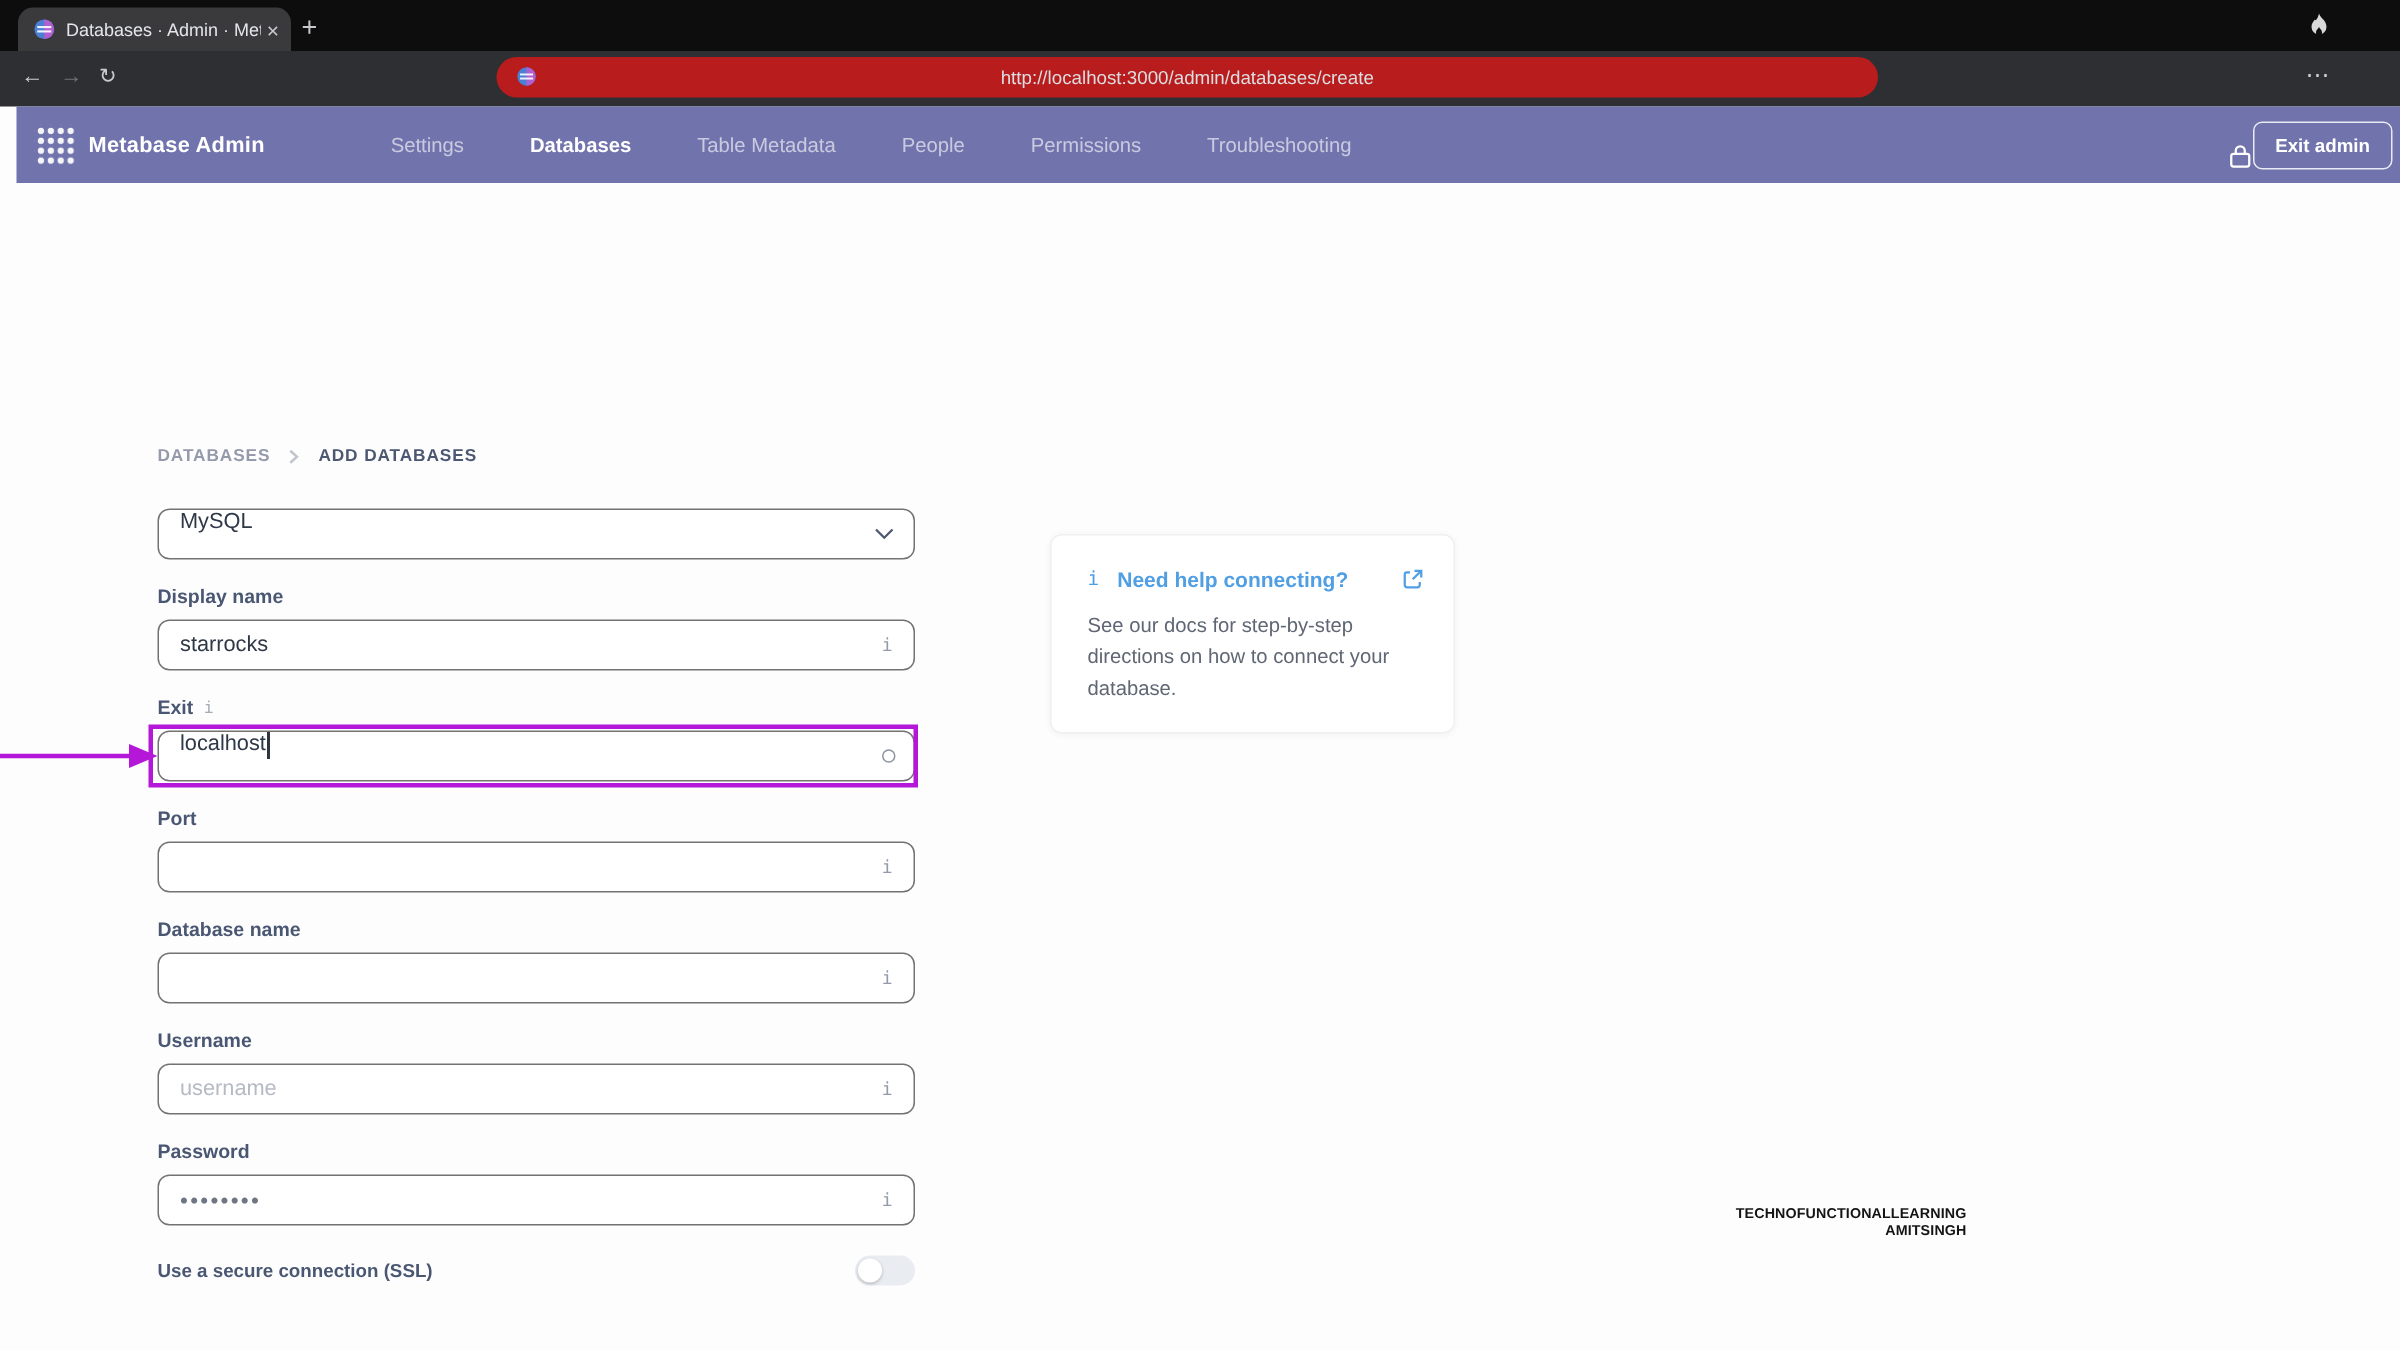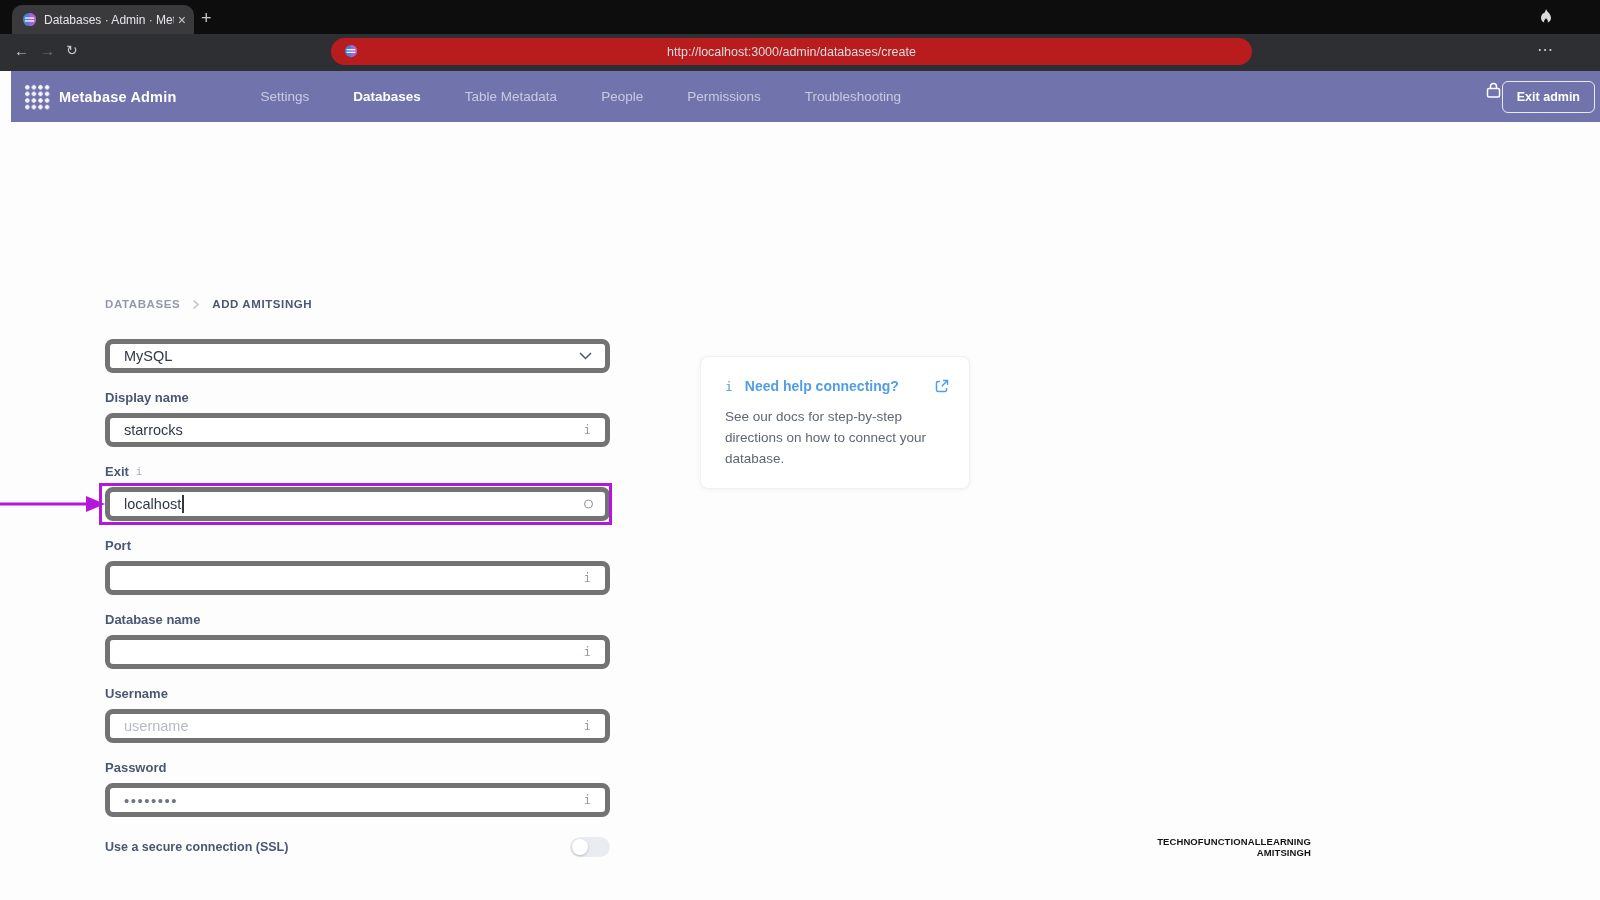--- a/index.html
+++ b/index.html
@@ -28,42 +28,42 @@
   
   .navbar { position:absolute; left:11px; top:71px; width:1600px; height:51px; background:#7173ad;
     display:flex; align-items:center; color:#fff; }
   .mb-logo { width:27px; height:27px; margin-left:12px; flex:0 0 auto;
     background-image:radial-gradient(rgba(255,255,255,.92) 1.9px, rgba(255,255,255,0) 2.4px);
     background-size:6.6px 6.6px; background-position:1px 1px; }
   .brand { font-size:14.5px; font-weight:700; margin-left:9px; letter-spacing:.2px; }
   .nav-items { display:flex; margin-left:84px; gap:44px; }
   .nav-item { font-size:13.5px; color:rgba(255,255,255,.62); cursor:pointer; }
   .nav-item.active { color:#ffffff; font-weight:700; }
-  .nav-right { margin-left:auto; display:flex; align-items:flex-start; margin-right:16px; }
+  .nav-right { margin-left:auto; display:flex; align-items:flex-end; margin-right:16px; }
   .exit-btn { border:1px solid rgba(255,255,255,.85); border-radius:6px; background:transparent;
     color:#fff; font-size:12.5px; font-weight:700; padding:8px 14px; cursor:pointer;
     font-family:inherit; }
 
   
   .content { position:absolute; left:0; top:122px; width:1600px; height:778px; background:#fdfdfe; }
 
   .breadcrumb { position:absolute; left:105px; top:176px; display:flex; align-items:center;
     font-size:11.5px; font-weight:700; letter-spacing:.6px; }
   .crumb-parent { color:#949aab; cursor:pointer; }
   .crumb-sep { margin:0 12px; display:flex; align-items:center; }
   .crumb-current { color:#4c5773; }
 
   .form-col { position:absolute; left:105px; top:217px; width:505px; }
   .field { margin-bottom:17px; }
   .field-label { font-size:13px; font-weight:700; color:#4a5773; margin-bottom:8px;
     display:flex; align-items:center; gap:7px; }
   .label-info { color:#a6abb8; font-size:11px; font-weight:400;
     font-family:"DejaVu Sans Mono",monospace; }
-  .box { position:relative; height:34px; border:5px solid #737373; border-radius:8px;
-    background:#fff; display:flex; align-items:center; padding:0 14px; }
+  .box { position:relative; height:34px; border:1px solid #737373; border-radius:8px;
+    background:#fff; display:flex; align-items:flex-start; padding:0 14px; }
   .box input { border:none; outline:none; width:100%; height:100%; background:transparent;
     font-family:inherit; font-size:14.5px; color:#2e3847; padding:0; }
   .box input::placeholder { color:#b5bac4; opacity:1; }
   .box-value { font-size:14.5px; color:#2e3847; }
   .info-i { position:absolute; right:14px; top:50%; transform:translateY(-50%);
     color:#949aab; font-size:12px; font-family:"DejaVu Sans Mono",monospace; }
   .chev { position:absolute; right:13px; top:50%; transform:translateY(-50%); display:flex; }
   .pw input { font-size:15px; color:#6f7683; letter-spacing:1.5px; }
 
   
@@ -89,21 +89,21 @@
   
   .help-card { position:absolute; left:700px; top:234px; width:270px; min-height:100px;
     background:#fff; border:1px solid #f0f0f2; border-radius:8px;
     box-shadow:0 1px 5px rgba(0,0,0,.05); padding:21px 20px 18px 24px; }
   .help-head { display:flex; align-items:center; }
   .help-i { color:#509ee3; font-size:13px; font-family:"DejaVu Sans Mono",monospace; }
   .help-title { color:#509ee3; font-size:14px; font-weight:700; margin-left:12px; cursor:pointer; }
   .help-ext { margin-left:auto; display:flex; cursor:pointer; }
   .help-body { margin-top:13px; font-size:13.5px; line-height:1.55; color:#5f6774; }
 
-  .watermark { position:absolute; left:1011px; top:715px; width:300px; text-align:right;
+  .watermark { position:absolute; left:1011px; top:683px; width:300px; text-align:right;
     font-size:9.5px; font-weight:700; color:#141414; line-height:10.5px; letter-spacing:.1px; }
 </style>
 </head>
 <body>
 
 <div class="tabstrip">
   <div class="tab">
     <svg width="15" height="15" viewBox="0 0 16 16">
         <circle cx="8" cy="8" r="7" fill="#4a7fd4"></circle>
         <path d="M8 1a7 7 0 0 1 0 14z" fill="#b05fd0"></path>
@@ -164,21 +164,21 @@
 
 <div class="content">
 
   <div class="breadcrumb">
     <span class="crumb-parent">DATABASES</span>
     <span class="crumb-sep">
       <svg width="8" height="11" viewBox="0 0 8 11" fill="none" stroke="#c0c4cc" stroke-width="1.6">
           <path d="M1.5 1.5 6 5.5 1.5 9.5"></path>
         </svg>
     </span>
-    <span class="crumb-current">ADD AMITSINGH</span>
+    <span class="crumb-current">ADD DATABASES</span>
   </div>
 
   <div class="form-col">
 
     <div class="field">
       <div class="box">
         <span class="box-value">MySQL</span>
         <span class="chev">
           <svg width="13" height="8" viewBox="0 0 13 8" fill="none" stroke="#4c5773" stroke-width="1.5">
               <path d="M1 1l5.5 5.5L12 1"></path>

